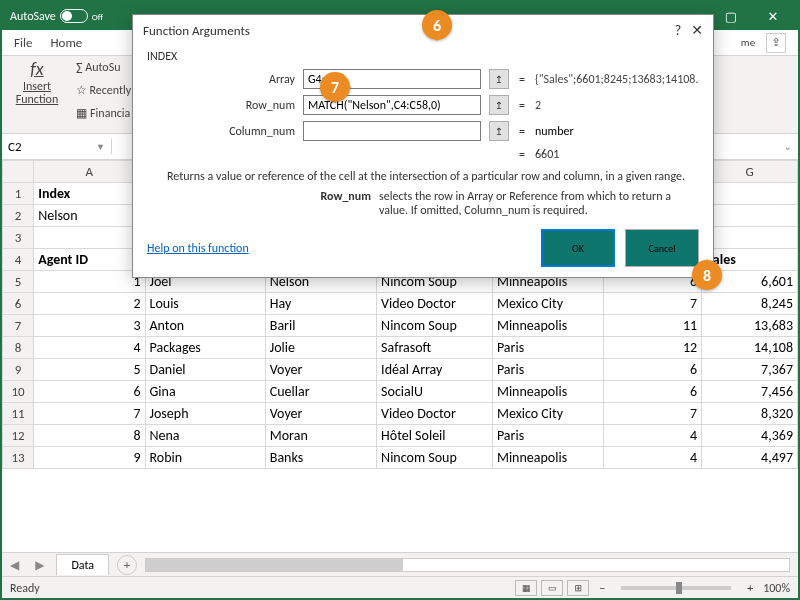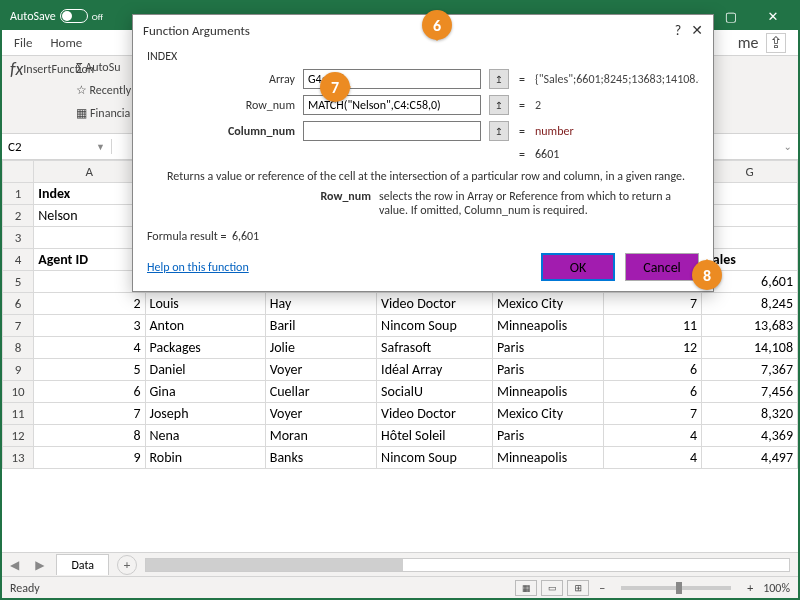--- a/index.html
+++ b/index.html
@@ -10,26 +10,26 @@
 .autosave { display: flex; align-items: center; gap: 4px; margin-left: 4px; }
 .autosave-toggle { width: 28px; height: 14px; border: 1px solid #fff; border-radius: 7px; position: relative; }
 .autosave-toggle::after { content: ""; position: absolute; width: 10px; height: 10px; border-radius: 50%; background: #fff; top: 1px; left: 1px; }
 .titlebar-spacer { flex: 1; }
 .win-btn { width: 42px; height: 28px; display: flex; align-items: center; justify-content: center; font-size: 13px; cursor: pointer; }
 
 
 .tabs { height: 26px; background: #fff; display: flex; align-items: center; padding: 0 12px; gap: 18px; border-bottom: 1px solid #d4d4d4; font-size: 13px; color: #444; }
 .tabs .tab { cursor: pointer; }
 .collapse-btn { margin-left: auto; display:flex; gap:8px; }
-.collapse-btn span { width:20px; height:20px; border:1px solid #ccc; display:flex; align-items:center; justify-content:center; font-size:16px; }
+.collapse-btn span { width:20px; height:20px; border:1px solid #ccc; display:flex; align-items:center; justify-content:center; font-size:11px; }
 
 
 .ribbon { height: 78px; background: #f3f2f1; border-bottom: 1px solid #d4d4d4; display: flex; padding: 4px 8px; gap: 12px; font-size: 12px; color:#444; }
 .rib-group { display:flex; flex-direction:column; align-items:center; justify-content:space-between; }
-.rib-btn-big { display:flex; align-items:center; width:54px; text-align:center; line-height:1.1; }
+.rib-btn-big { display:flex; flex-direction:column; align-items:center; width:54px; text-align:center; line-height:1.1;text-decoration:underline; }
 .rib-items { display:flex; flex-direction:column; gap:9px; font-size:12px; }
 
 
 .fbar { height: 26px; display: flex; align-items: center; border-bottom: 1px solid #d4d4d4; font-size: 13px; }
 .namebox { width: 110px; border-right: 1px solid #d4d4d4; padding: 0 6px; display:flex; align-items:center; justify-content:space-between; }
 .namebox-dd { color:#888; font-size:9px; }
 .fbar-exp { margin-left:auto; padding:0 6px; color:#888; font-size:10px; }
 
 
 .grid { position: relative; }
@@ -60,33 +60,33 @@
 
 
 .dialog { position:absolute; top:12px; left:130px; width:582px; background:#fff; border:1px solid #888; box-shadow:0 4px 16px rgba(0,0,0,0.25); font-size:12px; color:#333; }
 .dlg-title { height:30px; background:#fff; display:flex; align-items:center; padding:0 10px; border-bottom:none; }
 .dlg-title-txt { flex:1; font-size:13px; }
 .dlg-sys { display:flex; gap:10px; font-size:14px; }
 .dlg-body { padding:4px 14px 10px; }
 .fn-name { font-size:12px; margin-bottom:6px; }
 .arg-row { display:flex; align-items:center; gap:8px; margin-bottom:6px; }
 .arg-lbl { width:148px; text-align:right; font-weight:normal; }
-.arg-lbl.plain { font-weight:bold;text-align:right; }
+.arg-lbl.plain { font-weight:normal;text-align:right; }
 .arg-input { width:178px; height:20px; border:1px solid #7a7a7a; padding:0 4px; font-size:12px; }
 .arg-collapse { width:20px; height:20px; border:1px solid #adadad; background:#e1e1e1; display:flex; align-items:center; justify-content:center; font-size:10px; }
 .arg-eq { width:10px; text-align:center; }
 .arg-result { color:#444; font-size:12px; white-space:nowrap; overflow:hidden; flex:1; }
-.arg-result.gray { color:#7f1d1d; }
+.arg-result.gray { color:#000000; }
 .dlg-desc { margin:8px 0 6px;padding-left:20px; }
 .dlg-argdesc { display:flex; gap:8px; margin-bottom:12px; }
 .dlg-argdesc-lbl { width:224px; text-align:right; font-weight:bold; }
 .dlg-formres { margin-bottom:10px; }
 .dlg-footer { display:flex; align-items:center; gap:10px; }
 .dlg-link { color:#0563c1; text-decoration:underline; cursor:pointer; }
-.dlg-btn { width:74px; height:28px; border:1px solid #adadad; background:#a21caf; cursor:pointer; font-size:14px; }
+.dlg-btn { width:74px; height:38px; border:1px solid #adadad; background:#0f766e; cursor:pointer; font-size:10px; }
 .dlg-btn.primary { border:2px solid #0078d7; }
 .dlg-spacer { flex:1; }
 
 
 .callout { position:absolute; width:30px; height:30px; border-radius:50%; background:#ec8b22; color:#fff; font-weight:bold; font-size:16px; display:flex; align-items:center; justify-content:center; box-shadow:0 1px 3px rgba(0,0,0,0.3); }
 .callout::before { content:""; position:absolute; bottom:-7px; left:50%; transform:translateX(-50%); border:6px solid transparent; border-top-color:#ec8b22; }
 .callout.up::before { top:-7px; bottom:auto; border:6px solid transparent; border-bottom-color:#ec8b22; }
 .c6 { top:8px; left:420px; }
 .c7 { top:70px; left:318px; }
 .c8 { top:258px; left:690px; }
@@ -360,23 +360,20 @@
     <div class="arg-row" style="justify-content:flex-start; margin-left:370px;">
       <div class="arg-eq">=</div>
       <div>6601</div>
     </div>
 
     <div class="dlg-desc">Returns a value or reference of the cell at the intersection of a particular row and column, in a given range.</div>
     <div class="dlg-argdesc">
       <div class="dlg-argdesc-lbl">Row_num</div>
       <div style="flex:1">selects the row in Array or Reference from which to return a value. If omitted, Column_num is required.</div>
     </div>
-    <div class="dlg-formres">
-      <span>Formula result =</span>&nbsp;&nbsp;<span>6,601</span>
-    </div>
     <div class="dlg-footer">
       <span class="dlg-link">Help on this function</span>
       <div class="dlg-spacer"></div>
       <button class="dlg-btn primary">OK</button>
       <button class="dlg-btn">Cancel</button>
     </div>
   </div>
 </div>
 
 <div class="callout c6">6</div>

